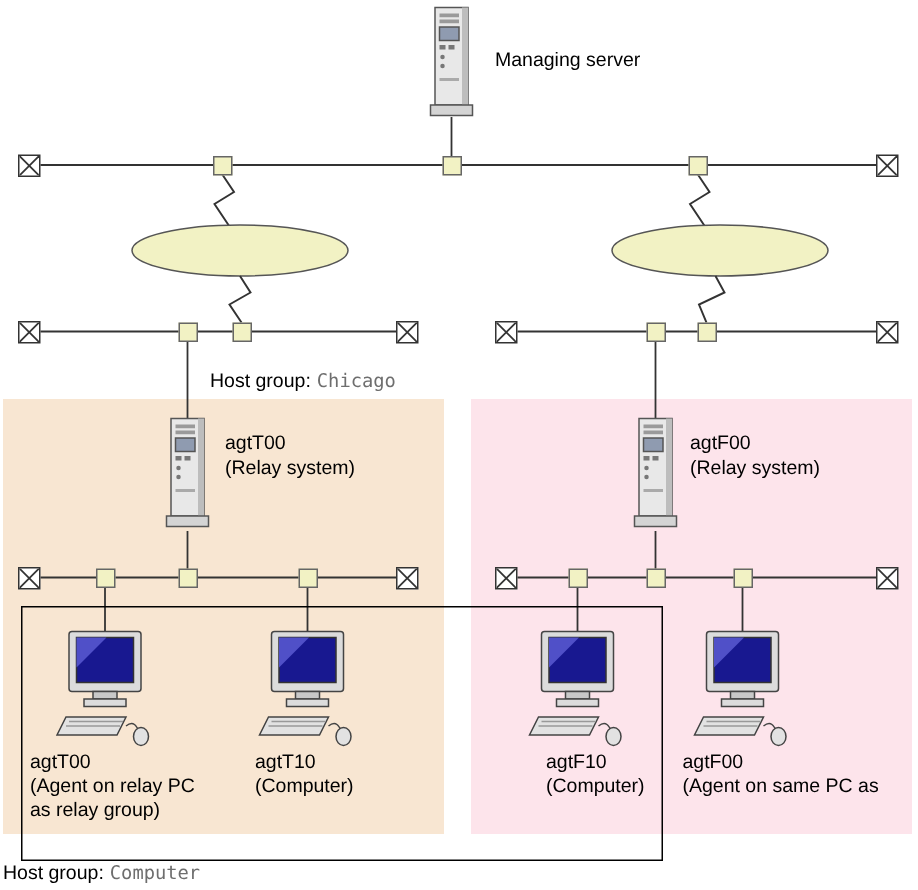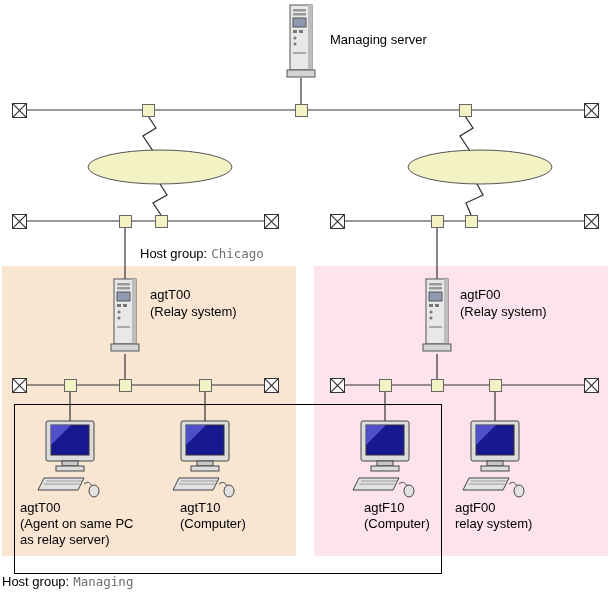--- a/index.html
+++ b/index.html
@@ -155,21 +155,21 @@
       <rect x="11" y="48" width="13" height="2" fill="#aaa"></rect>
       <rect x="5" y="66" width="28" height="7" fill="#d4d4d4" stroke="#555"></rect>
     </svg>
   </div>
   <div class="lbl" style="left:330px;top:32px">Managing server</div>
 
   <div class="lbl" style="left:140px;top:246px">
     <span>Host group:</span><span class="mono">Chicago</span>
   </div>
   <div class="lbl" style="left:2px;top:574px">
-    <span>Host group:</span><span class="mono">Managing</span>
+    <span>Host group:</span><span class="mono">Computer</span>
   </div>
 
   <div class="icon" style="left:106px;top:278px">
     <svg width="38" height="76" viewBox="0 0 38 76">
       <rect x="8" y="1" width="22" height="65" fill="#e8e8e8" stroke="#555"></rect>
       <rect x="26" y="1" width="4" height="65" fill="#bdbdbd"></rect>
       <rect x="11" y="5" width="13" height="2.5" fill="#9a9a9a"></rect>
       <rect x="11" y="9" width="13" height="2.5" fill="#9a9a9a"></rect>
       <rect x="11" y="14" width="13" height="9" fill="#8f9bb0" stroke="#555"></rect>
       <rect x="11" y="26" width="4" height="3" fill="#777"></rect>
@@ -253,29 +253,29 @@
       <polygon points="7,58 47,58 41,70 1,70" fill="#e2e2e2" stroke="#444"></polygon>
       <line x1="9" y1="61" x2="45" y2="61" stroke="#999"></line>
       <line x1="7" y1="64" x2="43" y2="64" stroke="#999"></line>
       <path d="M47,64 C52,60 54,64 56,68" fill="none" stroke="#444"></path>
       <ellipse cx="57" cy="71" rx="5" ry="6" fill="#e2e2e2" stroke="#444"></ellipse>
     </svg>
   </div>
 
   <div class="lbl" style="left:20px;top:500px">
     <div>agtT00</div>
-    <div>(Agent on same PC</div>
-    <div>as relay server)</div>
-  </div>
-  <div class="lbl" style="left:180px;top:500px">
+    <div>(Agent on relay PC</div>
+    <div>as relay group)</div>
+  </div>
+  <div class="lbl" style="left:170px;top:500px">
     <div>agtT10</div>
     <div>(Computer)</div>
   </div>
   <div class="lbl" style="left:364px;top:500px">
     <div>agtF10</div>
     <div>(Computer)</div>
   </div>
   <div class="lbl" style="left:455px;top:500px">
     <div>agtF00</div>
-    <div>relay system)</div>
+    <div>(Agent on same PC as</div>
   </div>
 
 </div>
 
 </body></html>

